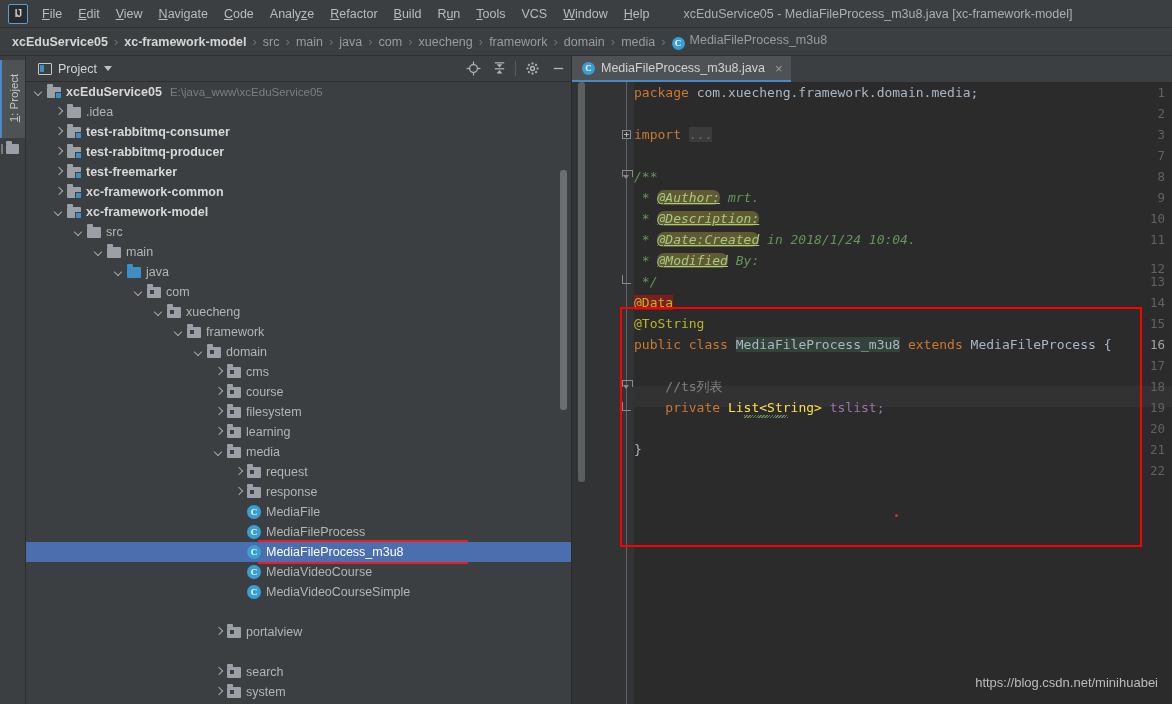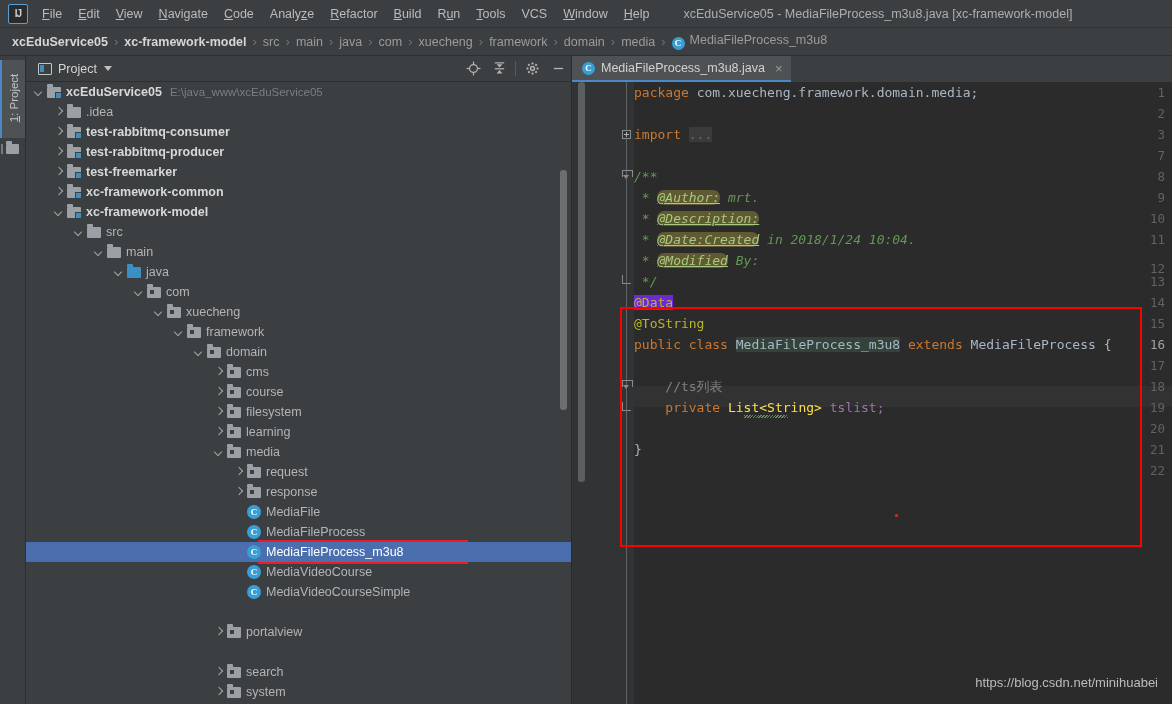--- a/index.html
+++ b/index.html
@@ -278,21 +278,21 @@
   .kw { color: #cc7832; }
   .id { color: #a9b7c6; }
   .cmt { color: #808080; }
   .jdoc { color: #629755; font-style: italic; }
   .jdoc-tag {
     color: #a8c97f; font-style: italic; text-decoration: underline;
     background: #5f5a32;
     border-radius: 7px;
   }
   .ann { color: #bbb529; }
-  .ann-hl { background: #6d28d9; }
+  .ann-hl { background: #7f1d1d; }
   .cls-name { color: #a9b7c6; background: #34433a; }
   .field { color: #9876aa; }
   .dim { color: #6a6a6a; background: #3b3b3b; }
   .typ { color: #fde047; }
 
   .squiggle {
     position: absolute; height: 3px;
     background-image: repeating-linear-gradient(
       135deg, #6a8759 0px, #6a8759 1px, transparent 1px, transparent 2px);
   }

